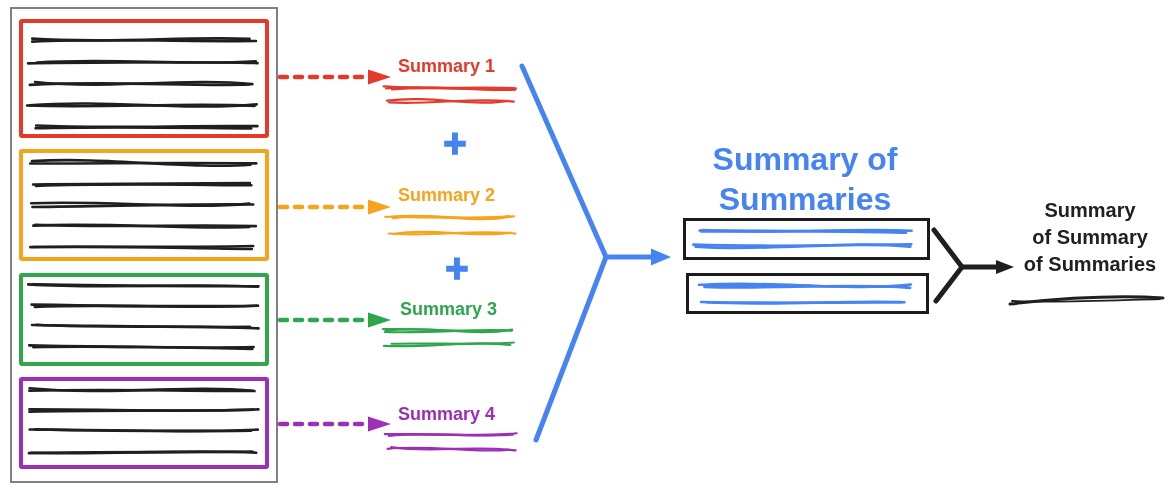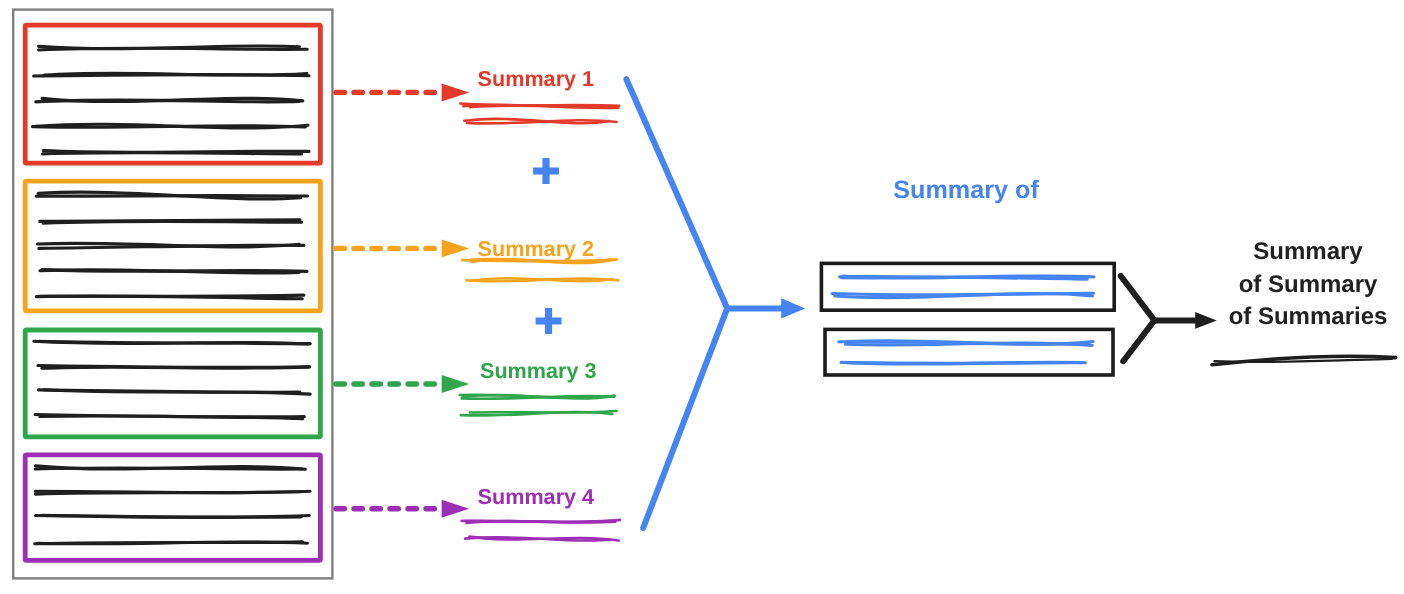--- a/index.html
+++ b/index.html
@@ -12,32 +12,32 @@
     position:absolute;left:10px;top:7px;width:268px;height:476px;
     border:2px solid var(--container_border);box-sizing:border-box;z-index:1;background:#fff;
   }
   .doc-box{position:absolute;border:4.5px solid #000;border-radius:3px;box-sizing:border-box;z-index:2;background:#fff;}
   .doc-0{border-color:var(--red);}
   .doc-1{border-color:var(--orange);}
   .doc-2{border-color:var(--green);}
   .doc-3{border-color:var(--purple);}
   .sum-label{position:absolute;font-size:18px;font-weight:600;white-space:nowrap;z-index:2;}
   .sl-0{left:398px;top:56px;color:var(--red);}
-  .sl-1{left:398px;top:197px;color:var(--orange);}
+  .sl-1{left:398px;top:185px;color:var(--orange);}
   .sl-2{left:400px;top:299px;color:var(--green);text-align:center;}
   .sl-3{left:398px;top:404px;color:var(--purple);text-align:right;}
   .plus{
     position:absolute;color:var(--blue);font-size:40px;font-weight:700;z-index:2;
     transform:translate(-50%,-54%);-webkit-text-stroke:1.5px var(--blue);
   }
   .p-0{left:455px;top:145px;}
   .p-1{left:457px;top:270px;}
   .sos-title{
     position:absolute;left:683px;top:139px;width:244px;text-align:center;z-index:2;
-    color:var(--blue);font-size:21px;font-weight:700;line-height:40px;
+    color:var(--blue);font-size:32px;font-weight:700;line-height:40px;
   }
   .sum-box{position:absolute;border:3px solid var(--box_border);box-sizing:border-box;z-index:2;background:#fff;}
   .sb-0{left:683px;top:218px;width:247px;height:42px;}
   .sb-1{left:686px;top:273px;width:243px;height:41px;}
   .final-label{
     position:absolute;left:1005px;top:197px;width:170px;text-align:center;z-index:2;
     color:var(--final_text);font-size:20px;font-weight:600;line-height:27px;
   }
 </style>
 </head>
@@ -55,20 +55,21 @@
   <div class="sum-label sl-0">Summary 1</div>
   <div class="sum-label sl-1">Summary 2</div>
   <div class="sum-label sl-2">Summary 3</div>
   <div class="sum-label sl-3">Summary 4</div>
 
   <div class="plus p-0">+</div>
   <div class="plus p-1">+</div>
 
   <div class="sos-title">
     <div>Summary of</div>
+    <div>Summaries</div>
   </div>
 
   <div class="sum-box sb-0"></div>
   <div class="sum-box sb-1"></div>
 
   <div class="final-label">
     <div>Summary</div>
     <div>of Summary</div>
     <div>of Summaries</div>
   </div>

